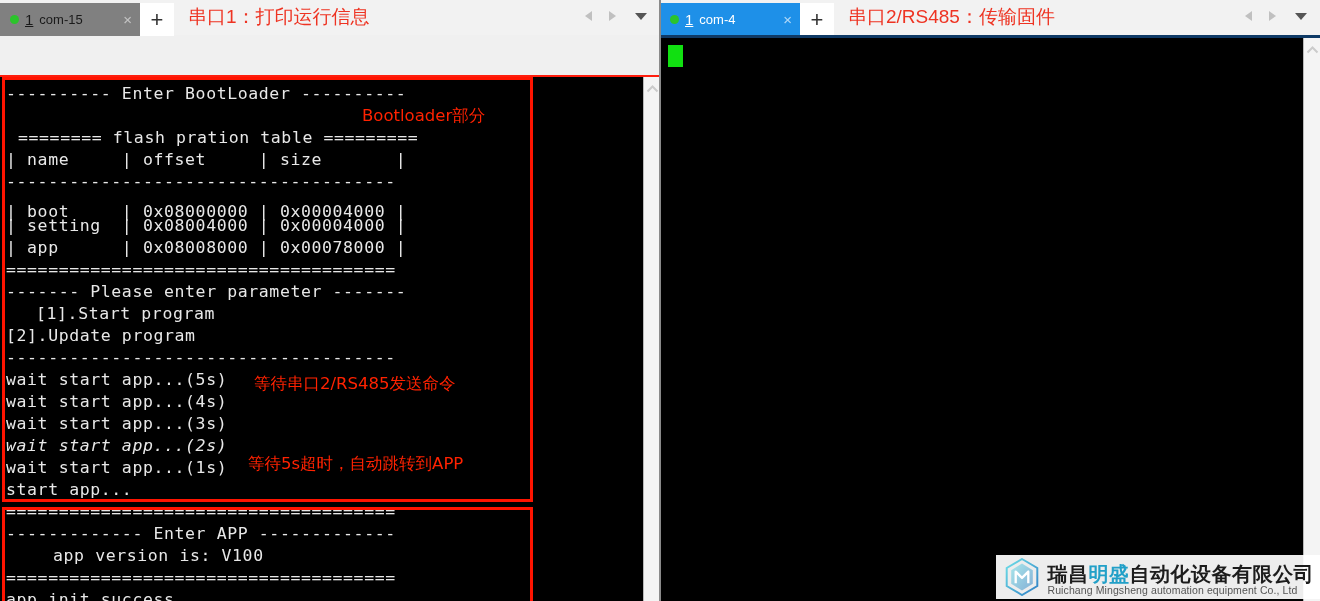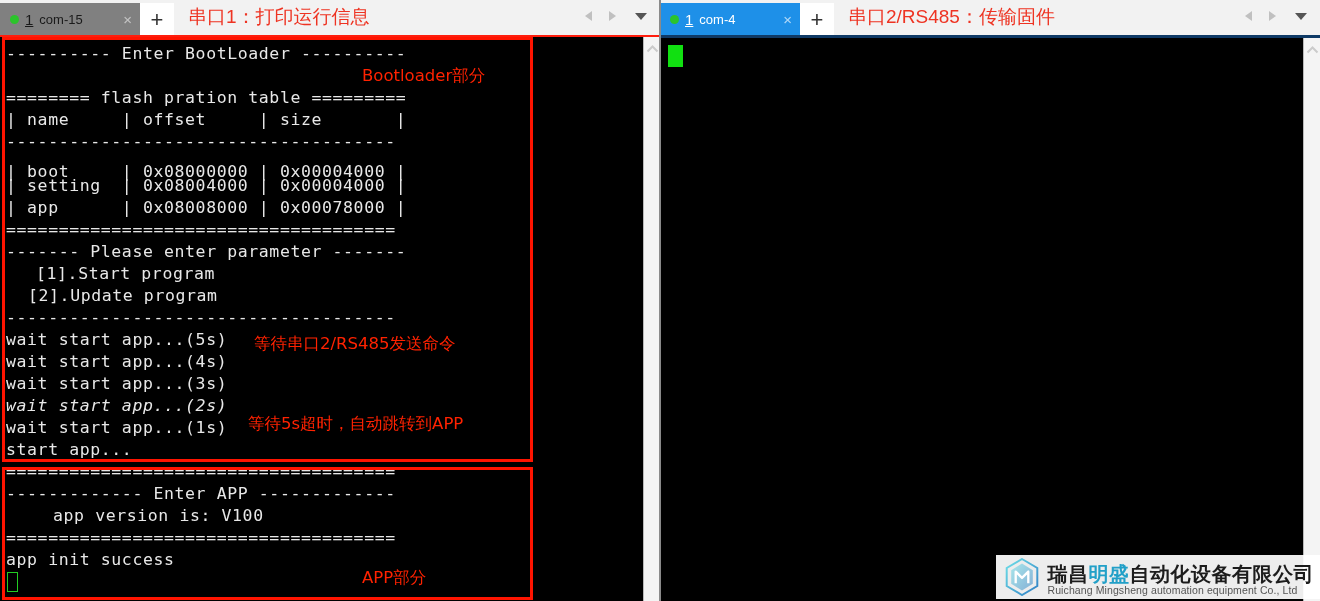--- a/index.html
+++ b/index.html
@@ -56,21 +56,21 @@
   .arrow-btn{ width:18px; height:18px; display:flex; align-items:center; justify-content:center; cursor:pointer; }
   .arrow-btn svg{ display:block; }
   .chev-btn{ width:22px; height:18px; display:flex; align-items:center; justify-content:center; cursor:pointer; margin-left:6px; }
 
   
   .term-wrap{ flex:1; display:flex; position:relative; min-height:0; }
   .term{
     flex:1; background:#000; position:relative; overflow:hidden;
     font-family:"DejaVu Sans Mono","Liberation Mono", monospace;
   }
-  .panel-left .term-wrap{ border-top:2px solid #ff1d0d; }
+  .panel-left .term-wrap{ border-top:2px solid #ff1d0d;margin-top:40px; }
   .panel-right .term-wrap{ border-top:3px solid #0f3a66; }
 
   .termline{
     position:absolute; left:6px; color:#e8e8e8;
     font-size:16.5px; line-height:22px; white-space:pre;
     letter-spacing:0.6px;
   }
 
   .annot{
     position:absolute; color:#ff2200; font-size:16.5px;
@@ -148,30 +148,30 @@
           <svg width="16" height="12" viewBox="0 0 16 12">
               <polygon points="2,3 14,3 8,10" fill="#555"></polygon>
             </svg>
         </span>
       </div>
     </div>
 
     <div class="term-wrap">
       <div class="term" id="left-term">
           <div class="termline" style="top: 6px;">---------- Enter BootLoader ----------</div>
-          <div class="termline" style="top: 50px;">======== flash pration table =========</div>
+          <div class="termline" style="top: 50px; padding-left: 12px;">======== flash pration table =========</div>
           <div class="termline" style="top: 72px;">| name     | offset     | size       |</div>
           <div class="termline" style="top: 94px;">-------------------------------------</div>
           <div class="termline" style="top: 124px;">| boot     | 0x08000000 | 0x00004000 |</div>
           <div class="termline" style="top: 138px;">| setting  | 0x08004000 | 0x00004000 |</div>
           <div class="termline" style="top: 160px;">| app      | 0x08008000 | 0x00078000 |</div>
           <div class="termline" style="top: 182px;">=====================================</div>
           <div class="termline" style="top: 204px;">------- Please enter parameter -------</div>
           <div class="termline" style="top: 226px; padding-left: 30px;">[1].Start program</div>
-          <div class="termline" style="top: 248px; padding-left: 22px;">[2].Update program</div>
+          <div class="termline" style="top: 248px;">[2].Update program</div>
           <div class="termline" style="top: 270px;">-------------------------------------</div>
           <div class="termline" style="top: 292px;">wait start app...(5s)</div>
           <div class="termline" style="top: 314px; text-align: center;">wait start app...(4s)</div>
           <div class="termline" style="top: 336px;">wait start app...(3s)</div>
           <div class="termline" style="top: 358px; font-style: italic;">wait start app...(2s)</div>
           <div class="termline" style="top: 380px;">wait start app...(1s)</div>
           <div class="termline" style="top: 402px;">start app...</div>
           <div class="termline" style="top: 424px;">=====================================</div>
           <div class="termline" style="top: 446px;">------------- Enter APP -------------</div>
           <div class="termline" style="top: 468px; padding-left: 47px;">app version is: V100</div>

